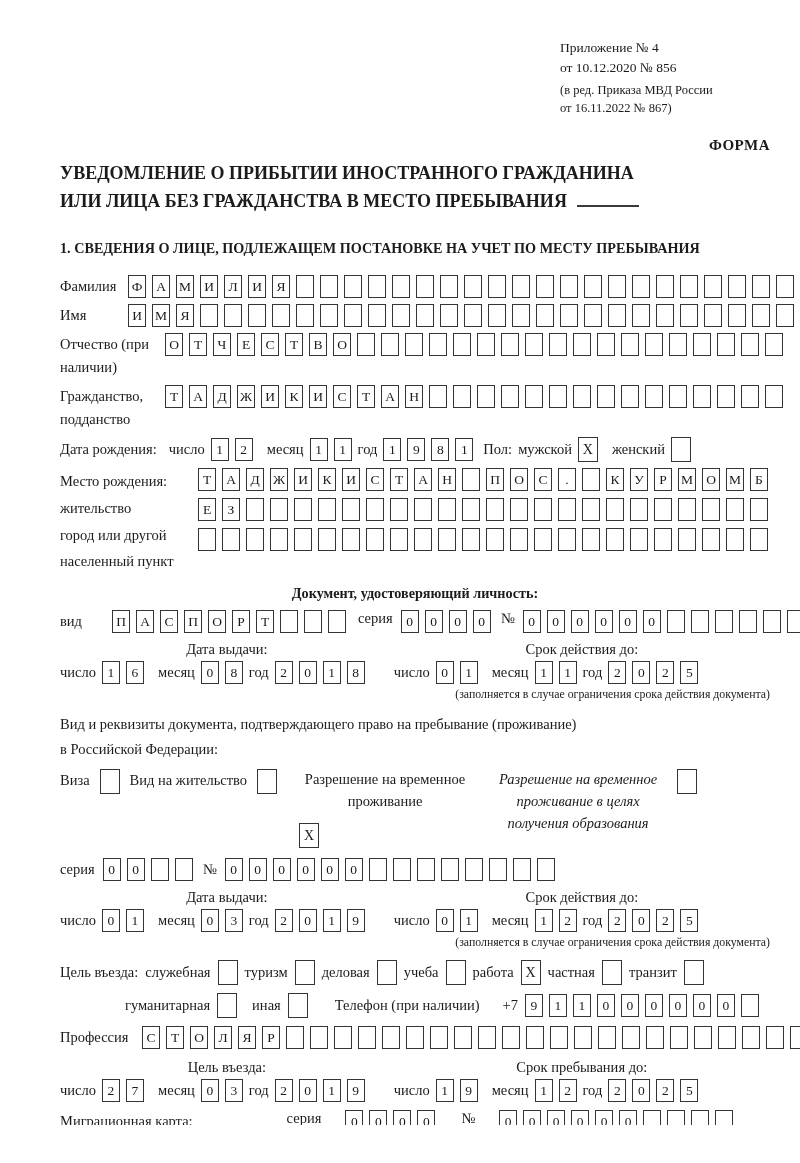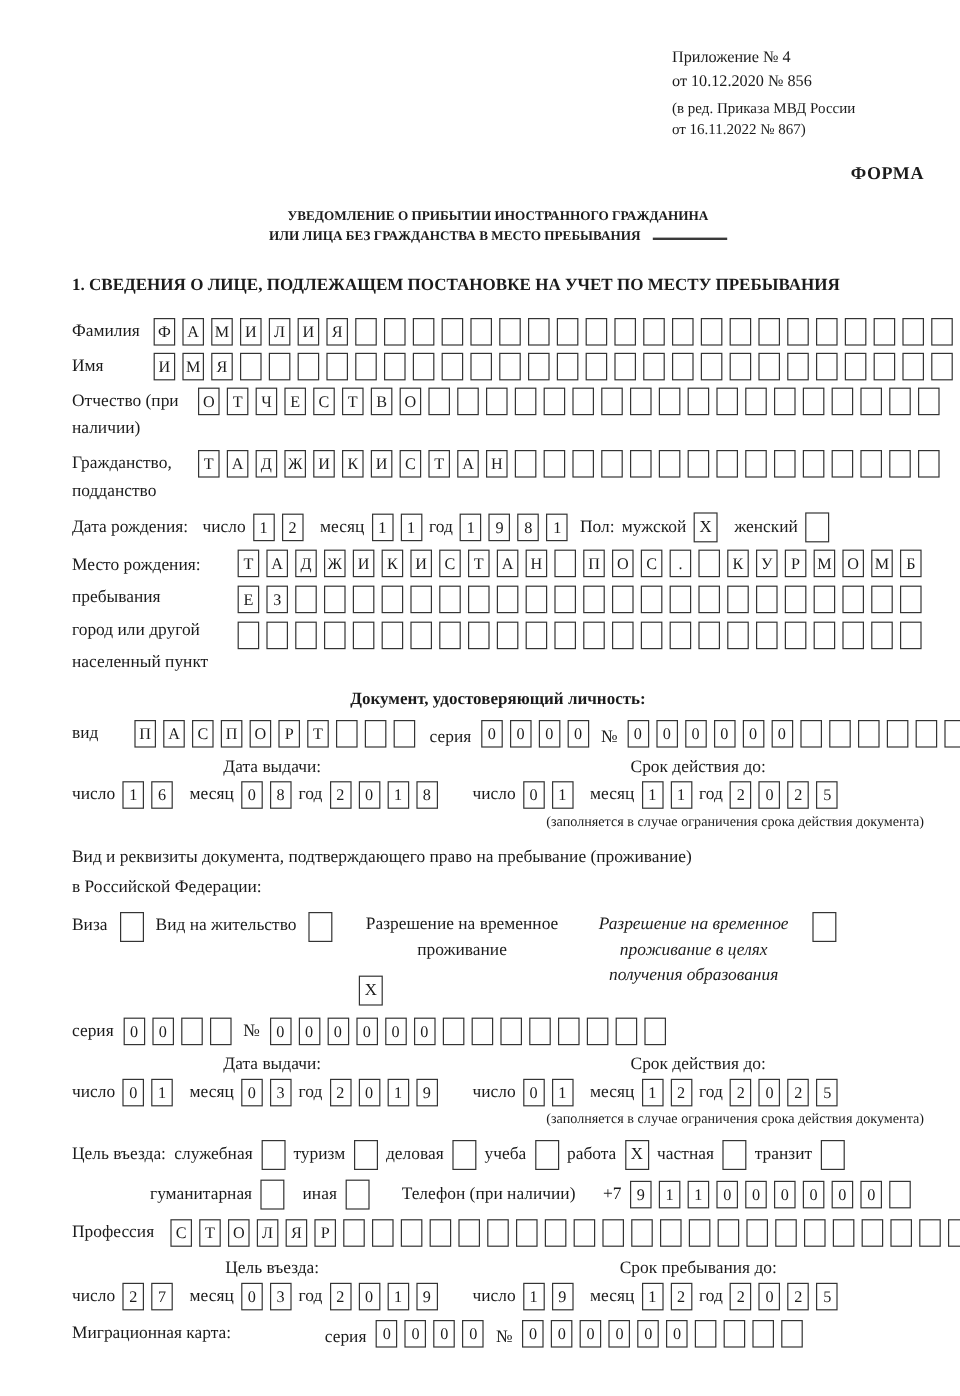--- a/index.html
+++ b/index.html
@@ -7,21 +7,21 @@
     width:800px;height:1125px;box-sizing:border-box;position:relative;
     background:#ffffff;color:#1b1b1b;
     font-family:"Liberation Serif", serif;font-size:14.5px;
     padding:38px 30px 16px 60px;overflow:hidden;
   }
   
   .hdr{margin-left:500px;line-height:1.45;font-size:13.5px;}
   .hdr-sub{margin-left:500px;line-height:1.4;font-size:12.5px;margin-top:5px;}
   .forma{ text-align:right;font-weight:bold;font-size:15px;margin-top:20px;letter-spacing:.5px;}
   
-  .title{text-align:center;font-weight:bold;font-size:11px;line-height:1.55;margin-top:18px;}
+  .title{font-weight:bold;font-size:18px;line-height:1.55;margin-top:6px;}
   .title-underline{display:inline-block;width:62px;border-bottom:2px solid #3a3a3a;margin-left:10px;}
   .sec-heading{font-weight:bold;font-size:14.2px;margin-top:24px;margin-bottom:18px;}
   
   .frow{display:flex;align-items:flex-start;margin-bottom:6px;}
   .lbl{line-height:23px;}
   .w68{flex:0 0 68px;}
   .w105{flex:0 0 105px;}
   .w138{flex:0 0 138px;}
   .boxes{display:inline-flex;gap:6px;flex-wrap:nowrap;}
   .box{
@@ -236,21 +236,21 @@
       <span>мужской</span>
       <span class="cbox">X</span>
       <span class="ml8">женский</span>
       <span class="cbox"></span>
     </span>
   </div>
 
   <div class="frow" style="margin-top:6px;">
     <div class="lbl w138" style="line-height:1.85;">
       <div>Место рождения:</div>
-      <div>пребывания</div>
+      <div>жительство</div>
       <div>город или другой</div>
       <div>населенный пункт</div>
     </div>
     <div class="stack">
       <div class="boxes">
           <span class="box">Т</span>
           <span class="box">А</span>
           <span class="box">Д</span>
           <span class="box">Ж</span>
           <span class="box">И</span>
@@ -324,21 +324,21 @@
           <span class="box"></span>
           <span class="box"></span>
           <span class="box"></span>
           <span class="box"></span>
         </div>
     </div>
   </div>
 
   <div class="doc-heading">Документ, удостоверяющий личность:</div>
 
-  <div class="frow" style="align-items:flex-end;">
+  <div class="frow" style="align-items:flex-start;">
     <span class="lbl" style="flex:0 0 52px;">вид</span>
     <span class="boxes">
         <span class="box">П</span>
         <span class="box">А</span>
         <span class="box">С</span>
         <span class="box">П</span>
         <span class="box">О</span>
         <span class="box">Р</span>
         <span class="box">Т</span>
         <span class="box"></span>
@@ -629,21 +629,21 @@
         <span class="boxes">
             <span class="box">2</span>
             <span class="box">0</span>
             <span class="box">2</span>
             <span class="box">5</span>
           </span>
       </div>
     </div>
   </div>
 
-  <div class="frow" style="align-items:flex-end;margin-top:8px;">
+  <div class="frow" style="align-items:flex-start;margin-top:8px;gap:16px;">
     <span class="lbl">Миграционная карта:</span>
     <span style="margin-left:78px;">серия</span>
     <span class="boxes ml8">
         <span class="box">0</span>
         <span class="box">0</span>
         <span class="box">0</span>
         <span class="box">0</span>
       </span>
     <span class="ml10">№</span>
     <span class="boxes ml8">

